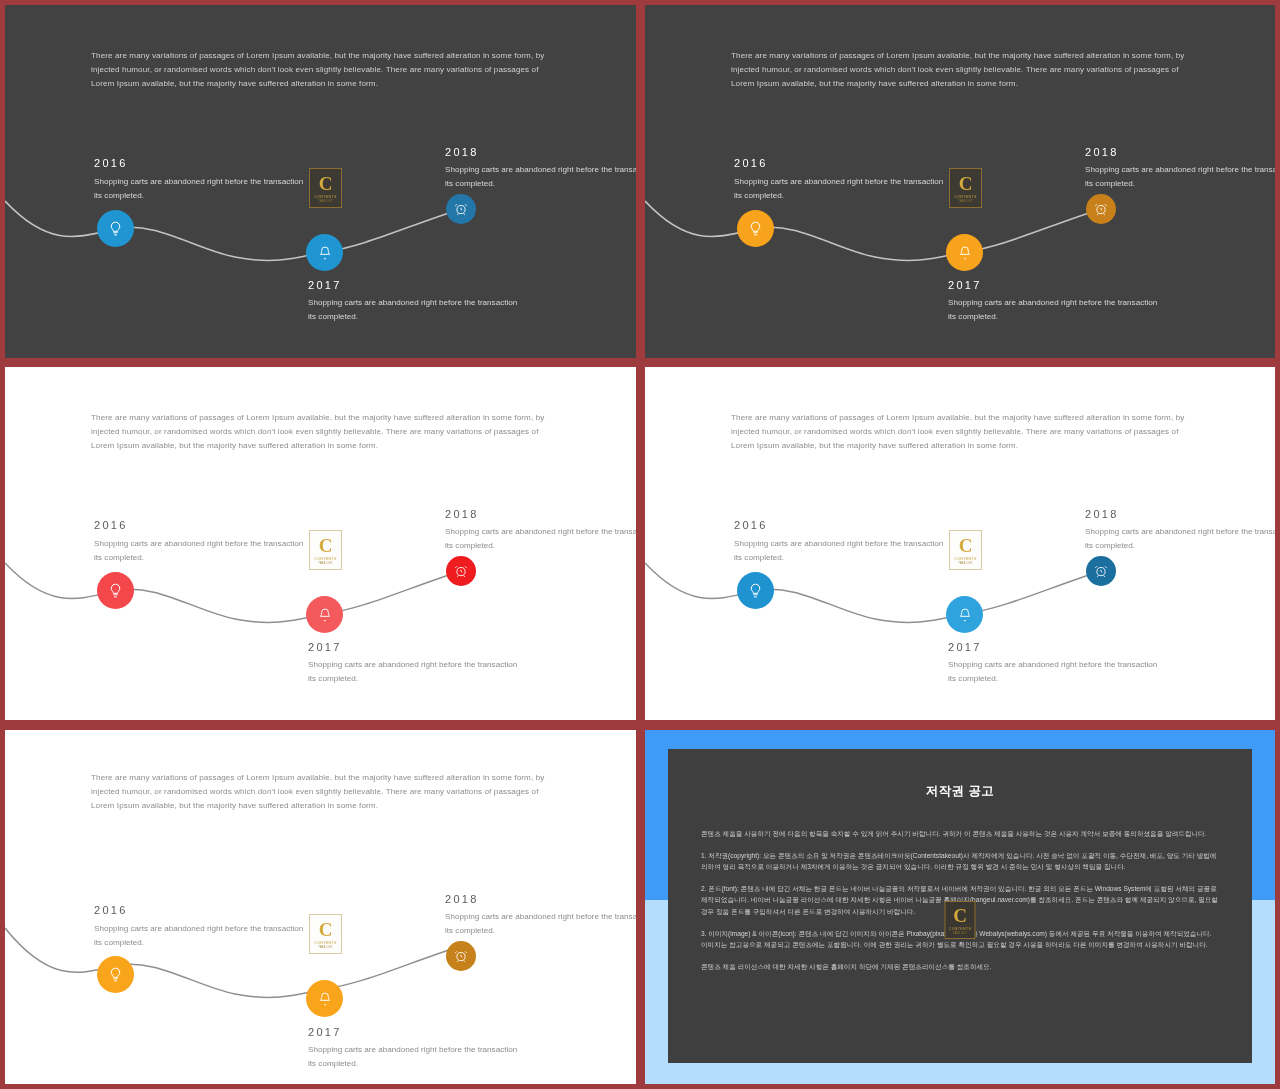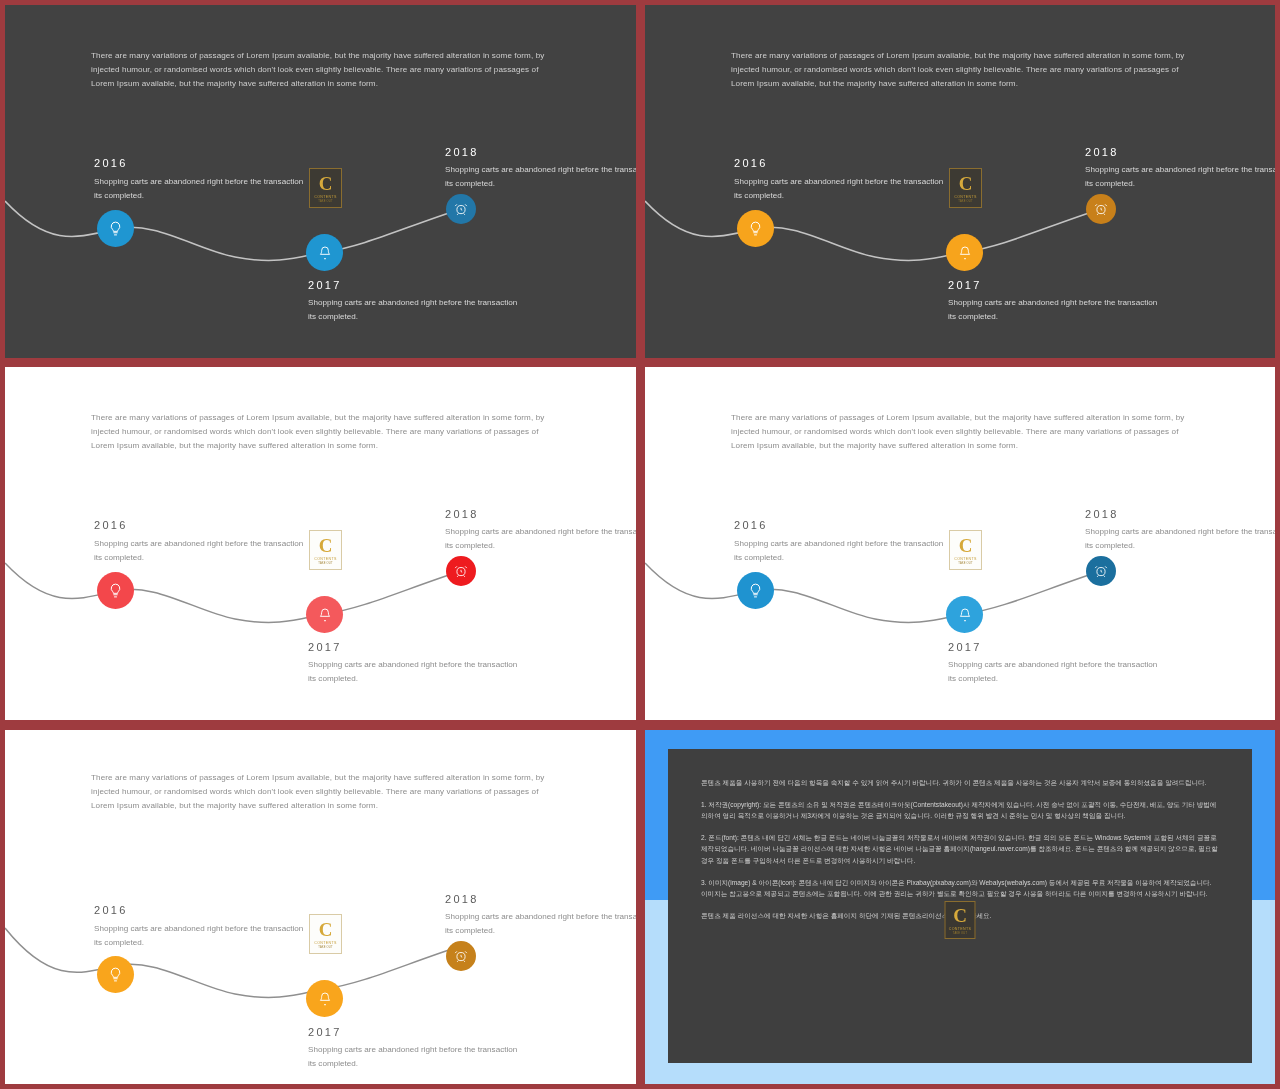--- a/index.html
+++ b/index.html
@@ -360,20 +360,21 @@
         <div class="logo-c">C</div>
         <div class="logo-word">CONTENTS</div>
         <div class="logo-sub">TAKE OUT</div>
       </div>
     </div>
   </div>
 
   <div class="slide s6">
     <div class="cp-frame">
       <div class="cp-card">
+        <div class="cp-title">저작권 공고</div>
         <div class="cp-body">
           <p>콘텐츠 제품을 사용하기 전에 다음의 항목을 숙지할 수 있게 읽어 주시기 바랍니다. 귀하가 이 콘텐츠 제품을 사용하는 것은 사용자 계약서 보증에 동의하셨음을 알려드립니다.</p>
           <p>1. 저작권(copyright): 모든 콘텐츠의 소유 및 저작권은 콘텐츠테이크아웃(Contentstakeout)사 제작자에게 있습니다. 사전 승낙 없이 포괄적 이동, 수단전재, 배포, 양도 기타 방법에 의하여 영리 목적으로 이용하거나 제3자에게 이용하는 것은 금지되어 있습니다. 이러한 규정 행위 발견 시 준하는 민사 및 형사상의 책임을 집니다.</p>
           <p>2. 폰트(font): 콘텐츠 내에 담긴 서체는 한글 폰트는 네이버 나눔글꼴의 저작물로서 네이버에 저작권이 있습니다. 한글 외의 모든 폰트는 Windows System에 포함된 서체의 글꼴로 제작되었습니다. 네이버 나눔글꼴 라이선스에 대한 자세한 사항은 네이버 나눔글꼴 홈페이지(hangeul.naver.com)를 참조하세요. 폰트는 콘텐츠와 함께 제공되지 않으므로, 필요할 경우 정품 폰트를 구입하셔서 다른 폰트로 변경하여 사용하시기 바랍니다.</p>
           <p>3. 이미지(image) &amp; 아이콘(icon): 콘텐츠 내에 담긴 이미지와 아이콘은 Pixabay(pixabay.com)와 Webalys(webalys.com) 등에서 제공된 무료 저작물을 이용하여 제작되었습니다. 이미지는 참고용으로 제공되고 콘텐츠에는 포함됩니다. 이에 관한 권리는 귀하가 별도로 확인하고 필요할 경우 사용을 하더라도 다른 이미지를 변경하여 사용하시기 바랍니다.</p>
           <p>콘텐츠 제품 라이선스에 대한 자세한 사항은 홈페이지 하단에 기재된 콘텐츠라이선스를 참조하세요.</p>
         </div>
         <div class="cp-logo">
           <div class="logo-c">C</div>
           <div class="logo-word">CONTENTS</div>

